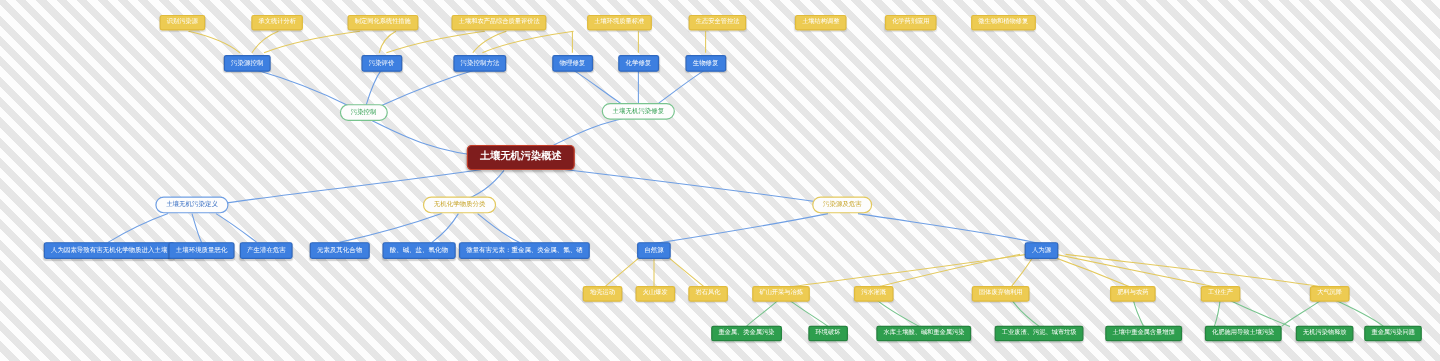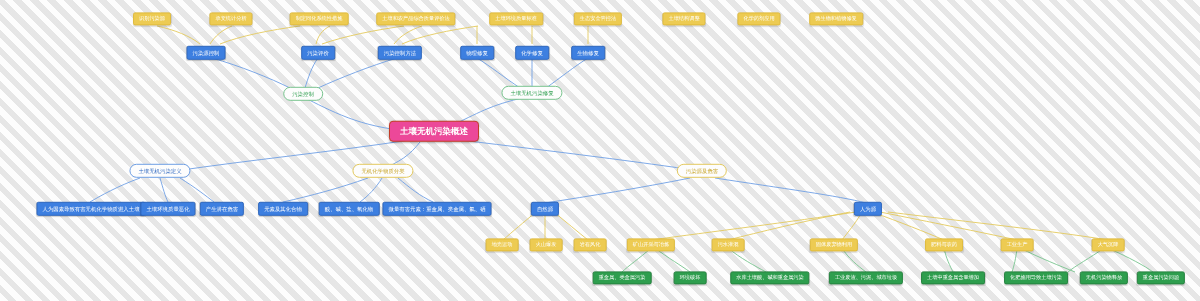--- a/index.html
+++ b/index.html
@@ -16,26 +16,27 @@
   .node{
     position:absolute;
     transform:translate(-50%,-50%);
     white-space:nowrap;
     line-height:1;
     display:flex;align-items:center;justify-content:center;
     box-sizing:border-box;
   }
   
   .n-root{
-    background:#ec4899;color:#fff;
+    background:#7f1d1d;color:#fff;
     border:1px solid #c43c27;
     border-radius:4px;
     font-size:8.5px;font-weight:bold;
     padding:5px 10px;
     box-shadow:0 1px 2px rgba(0,0,0,.25);
+    font-family:Liberation Mono, monospace;
   }
   
   .n-blue{
     background:#3d7fe0;color:#fff;
     border:1px solid #2f68c0;
     border-radius:2px;
     font-size:5.4px;
     padding:3.5px 5px;
     box-shadow:0 1px 1px rgba(0,0,0,.18);
   }

